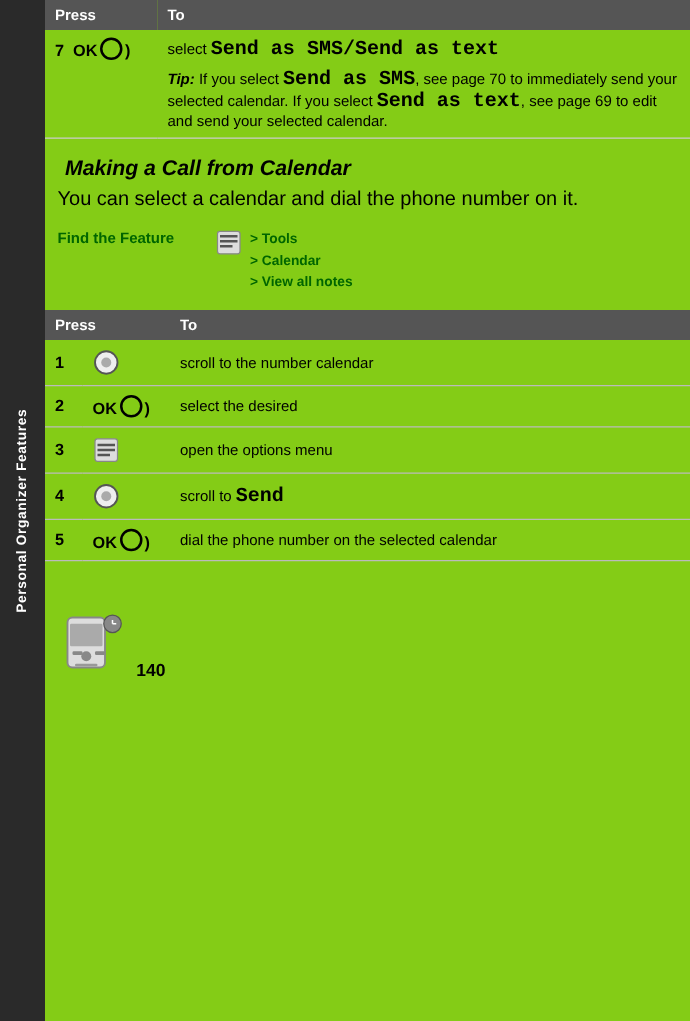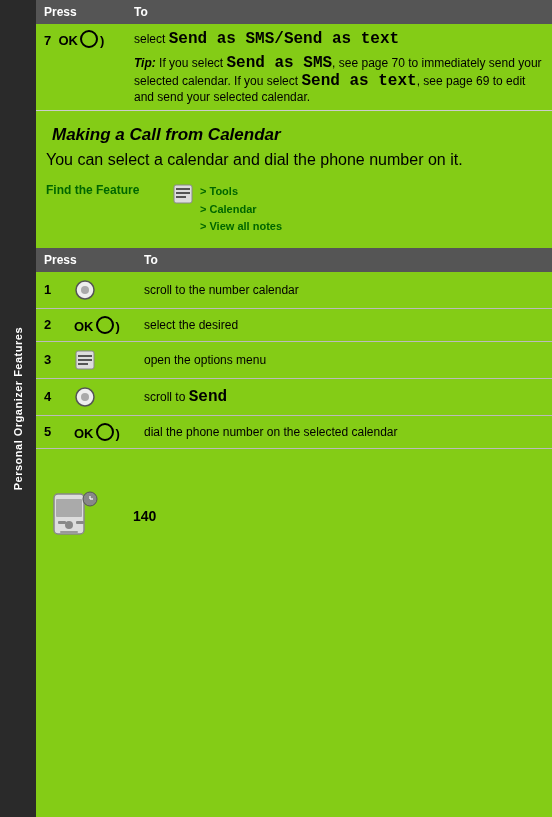--- a/index.html
+++ b/index.html
@@ -341,21 +341,21 @@
                 )
               </span>
             </div>
           </td>
           <td>dial the phone number on the selected calendar</td>
         </tr>
       </tbody>
     </table>
 
     <div style="position:relative; margin-top: 30px; padding: 10px;">
-      <div style="display:flex; align-items: center; gap: 32px;">
+      <div style="display:flex; align-items: flex-end; gap: 8px;">
 
         <svg width="55" height="55" viewBox="0 0 55 55">
           <rect x="8" y="5" width="30" height="40" rx="4" fill="#ddd" stroke="#888" stroke-width="1.5"></rect>
           <rect x="10" y="10" width="26" height="18" rx="1" fill="#aaa"></rect>
           <circle cx="23" cy="36" r="4" fill="#888"></circle>
           <rect x="12" y="32" width="8" height="3" rx="1" fill="#888"></rect>
           <rect x="30" y="32" width="8" height="3" rx="1" fill="#888"></rect>
           <rect x="14" y="42" width="18" height="2" rx="1" fill="#999"></rect>
 
           <circle cx="44" cy="10" r="7" fill="#888" stroke="#555" stroke-width="1"></circle>

